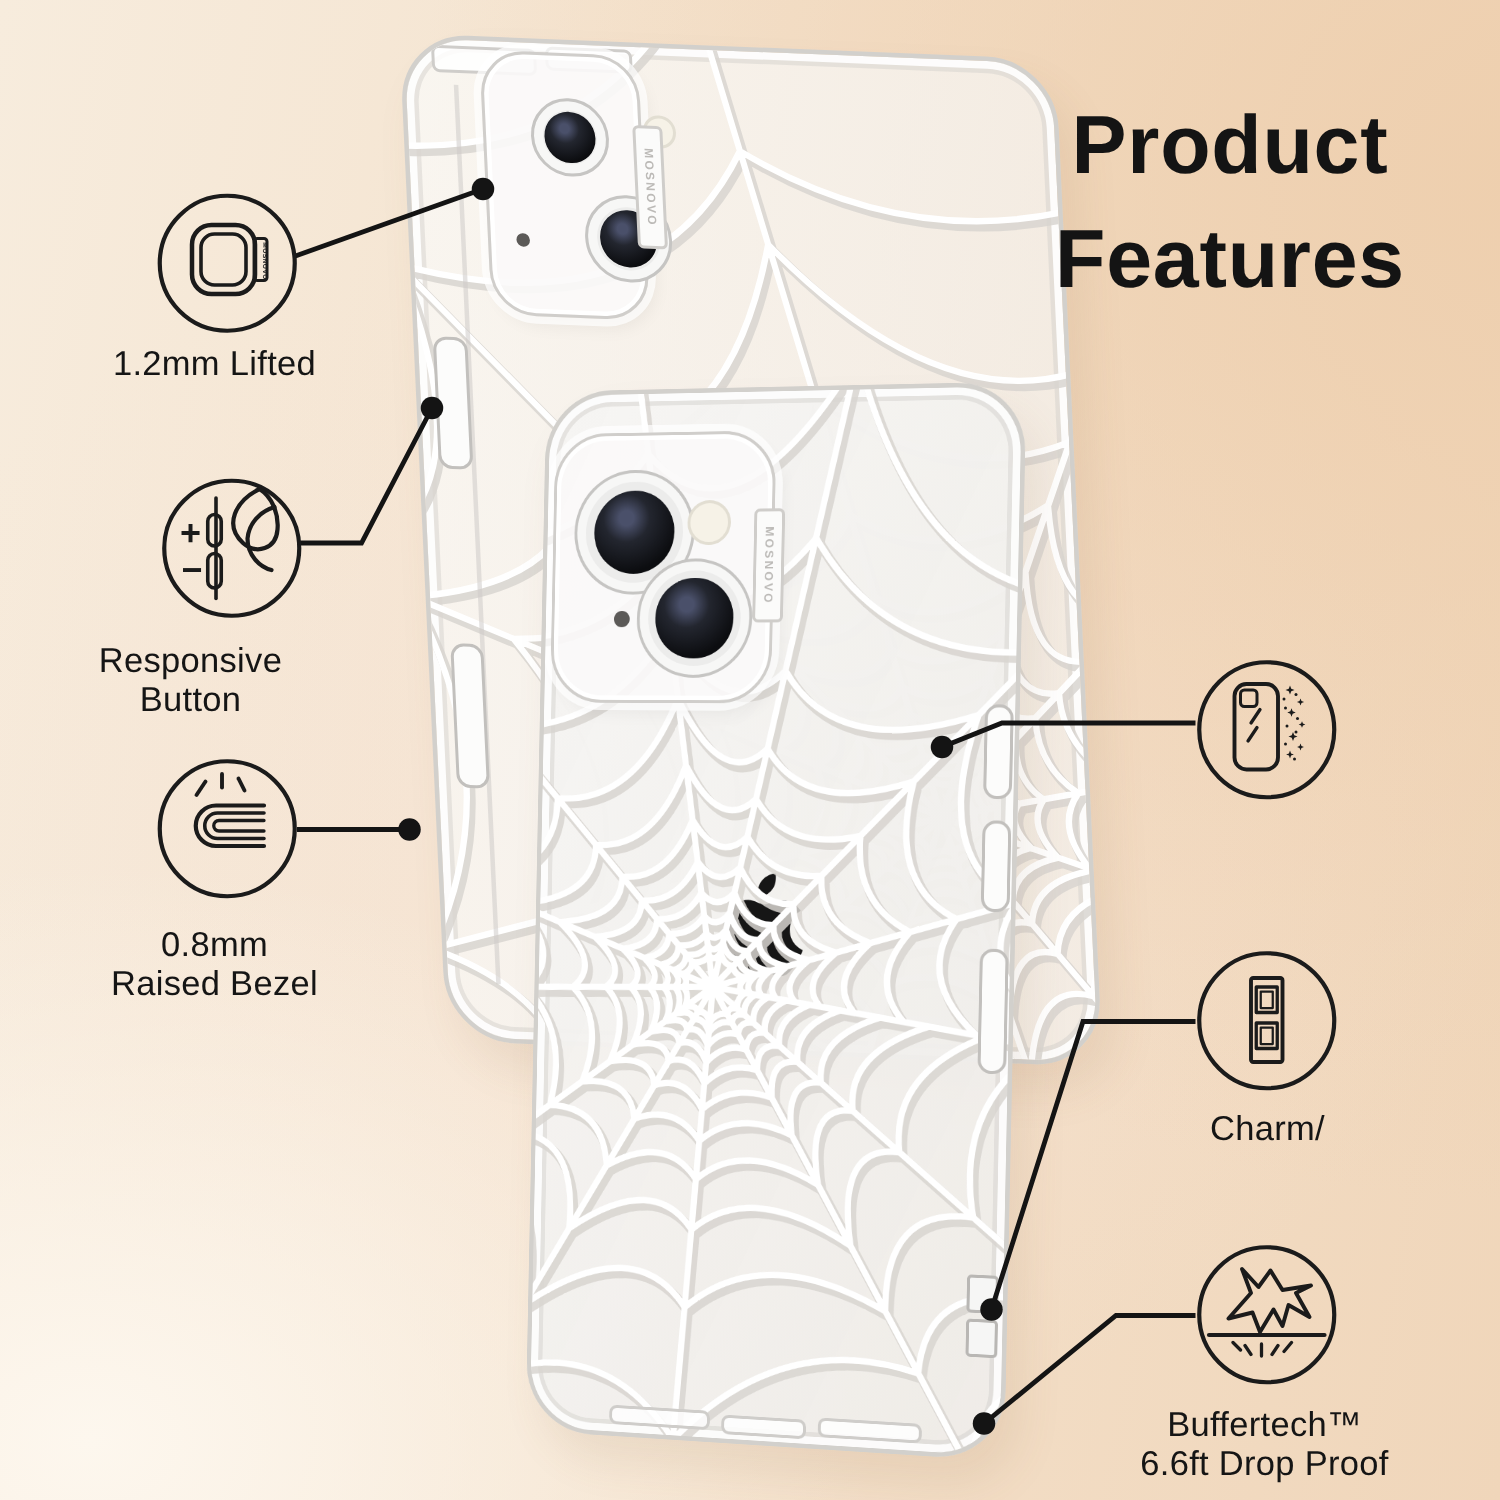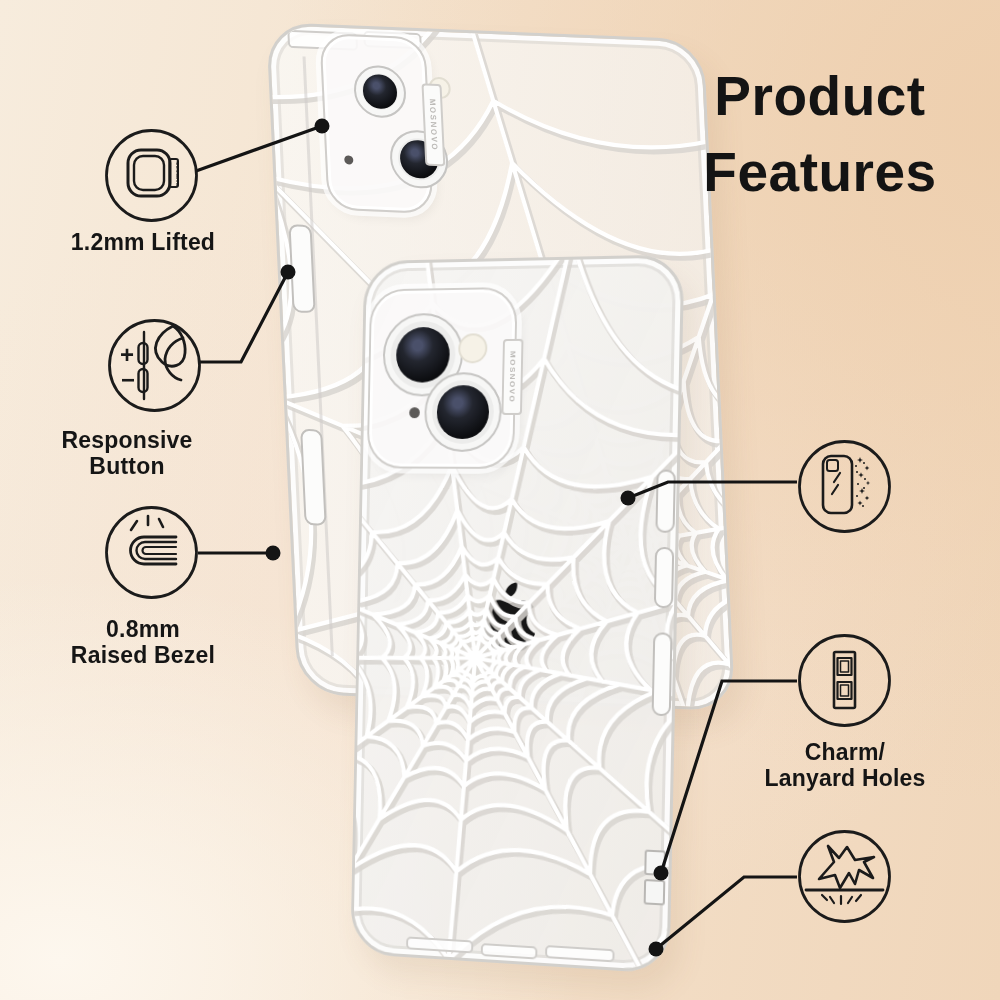--- a/index.html
+++ b/index.html
@@ -61,21 +61,21 @@
   }
   .pill{position:absolute;background:#fcfcfb;border:2px solid #c2c0bd;border-radius:9px;}
   .hole{position:absolute;background:#f6f6f5;border:2.5px solid #b9b7b4;border-radius:3px;}
   .cutout{position:absolute;background:rgba(255,255,255,.85);border:2px solid #cfcdca;border-radius:5px;}
   .rail{position:absolute;background:rgba(205,203,200,.55);}
   
   .overlay{position:absolute;inset:0;pointer-events:none;}
   .icon-circle{position:absolute;width:95px;height:95px;}
   .icon-circle svg{width:100%;height:100%;}
   .feat-label{
-    position:absolute;text-align:center;font-weight:700;
+    position:absolute;text-align:center;font-weight:400;
     font-size:23px;line-height:25.5px;letter-spacing:.2px;color:#151515;
   }
   .ink{stroke:#1b1b1b;fill:none;stroke-linecap:round;stroke-linejoin:round;}
 </style>
 </head>
 <body>
 
 <div class="stage">
 
   <div class="phone phone-back">
@@ -250,16 +250,19 @@
     <div>Button</div>
   </div>
   <div class="feat-label" style="left:33px;top:617px;width:220px;">
     <div>0.8mm</div>
     <div>Raised Bezel</div>
   </div>
   <div class="feat-label" style="left:735px;top:543px;width:220px;">
   </div>
   <div class="feat-label" style="left:735px;top:740px;width:220px;">
     <div>Charm/</div>
-    <div>Lanyard Holes</div>
+  </div>
+  <div class="feat-label" style="left:733px;top:937px;width:220px;">
+    <div>Buffertech™</div>
+    <div>6.6ft Drop Proof</div>
   </div>
 
 </div>
 
 </body></html>

